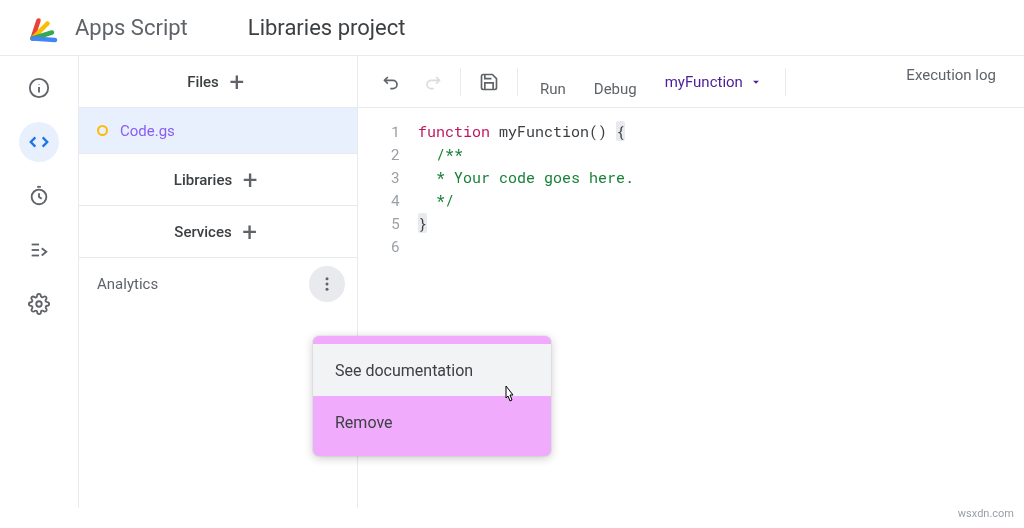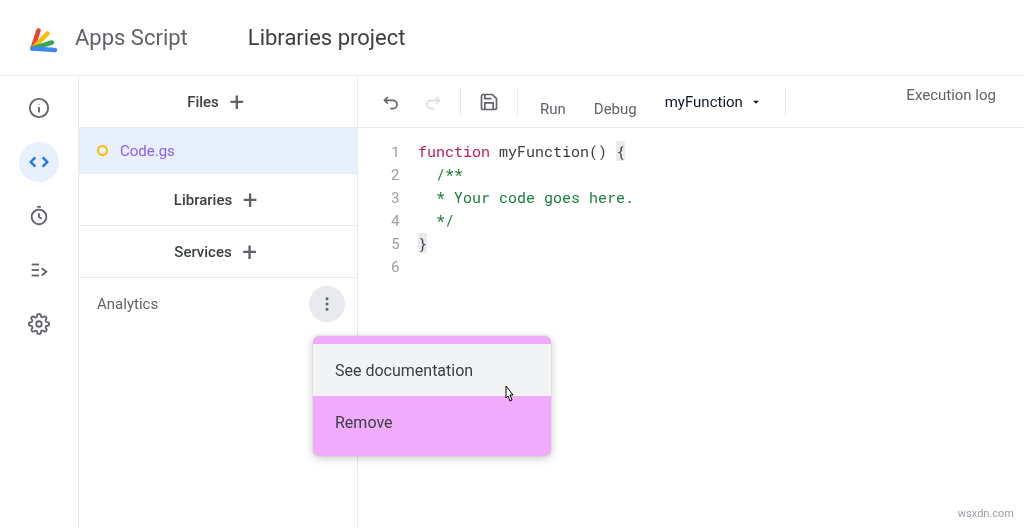--- a/index.html
+++ b/index.html
@@ -1,18 +1,18 @@
 <!DOCTYPE html>
 <html><head>
   <meta charset="utf-8">
   <style>
     * { box-sizing: border-box; margin: 0; padding: 0; }
     body { font-family: 'Google Sans', Roboto, Arial, sans-serif; width: 1024px; height: 528px; background: #fff; color: #3c4043; overflow: hidden; position: relative; }
     
-    .header { display: flex; align-items: center; height: 76px; padding: 0 25px; border-bottom: 1px solid #e8eaed; }
+    .header { display: flex; align-items: center; height: 56px; padding: 0 25px; border-bottom: 1px solid #e8eaed; }
     .logo { width: 36px; height: 36px; margin-right: 14px; }
     .app-name { font-size: 22px; color: #5f6368; font-weight: 400; margin-right: 60px; }
     .project-title { font-size: 22px; color: #3c4043; font-weight: 400; }
     
     .body-area { display: flex; height: calc(100% - 76px); }
     
     .nav-rail { width: 78px; display: flex; flex-direction: column; align-items: center; padding-top: 12px; gap: 14px; }
     .nav-icon { width: 40px; height: 40px; border-radius: 50%; display: flex; align-items: center; justify-content: center; cursor: pointer; color: #5f6368; }
     .nav-icon.active { background: #e8f0fe; color: #1a73e8; }
     .nav-icon svg { width: 22px; height: 22px; }
@@ -28,21 +28,21 @@
     .analytics-row { display: flex; align-items: center; justify-content: space-between; height: 52px; padding: 0 12px 0 18px; position: relative;}
     .analytics-label { font-size: 15px; color: #5f6368; }
     .more-btn { width: 36px; height: 36px; border-radius: 50%; background: #e8eaed; display: flex; align-items: center; justify-content: center; cursor: pointer; color: #5f6368; }
     
     .main { flex: 1; display: flex; flex-direction: column; }
     .toolbar { display: flex; align-items: center; height: 52px; padding: 0 18px; border-bottom: 1px solid #e8eaed; gap: 8px; }
     .tb-icon { width: 32px; height: 32px; display: flex; align-items: center; justify-content: center; color: #5f6368; cursor: pointer; border-radius: 4px; }
     .tb-icon.disabled { color: #dadce0; }
     .tb-sep { width: 1px; height: 28px; background: #e8eaed; margin: 0 4px;}
     .tb-btn { display: flex; align-items: center; gap: 14px; padding: 0 10px; height: 32px; color: #5f6368; cursor: pointer; font-size: 15px; border-radius: 4px; flex-direction: column;}
-    .fn-select { display: flex; align-items: center; gap: 6px; padding: 0 10px; height: 32px; color: #0f172a; cursor: pointer; font-size: 15px;}
+    .fn-select { display: flex; align-items: center; gap: 6px; padding: 0 10px; height: 32px; color: #4c1d95; cursor: pointer; font-size: 15px;}
     .exec-log { margin-left: auto; }
     
     .editor { flex: 1; display: flex; font-family: 'Roboto Mono', Consolas, monospace; font-size: 15px; padding-top: 12px; }
     .gutter { width: 60px; text-align: right; padding-right: 18px; color: #9aa0a6; line-height: 23px;}
     .code { flex: 1; line-height: 23px; }
     .code-line { white-space: pre; }
     .kw { color: #be185d; }
     .cm { color: #188038; }
     .pn { color: #3c4043; }
     .br { background: #e8eaed; border-radius: 2px;}

